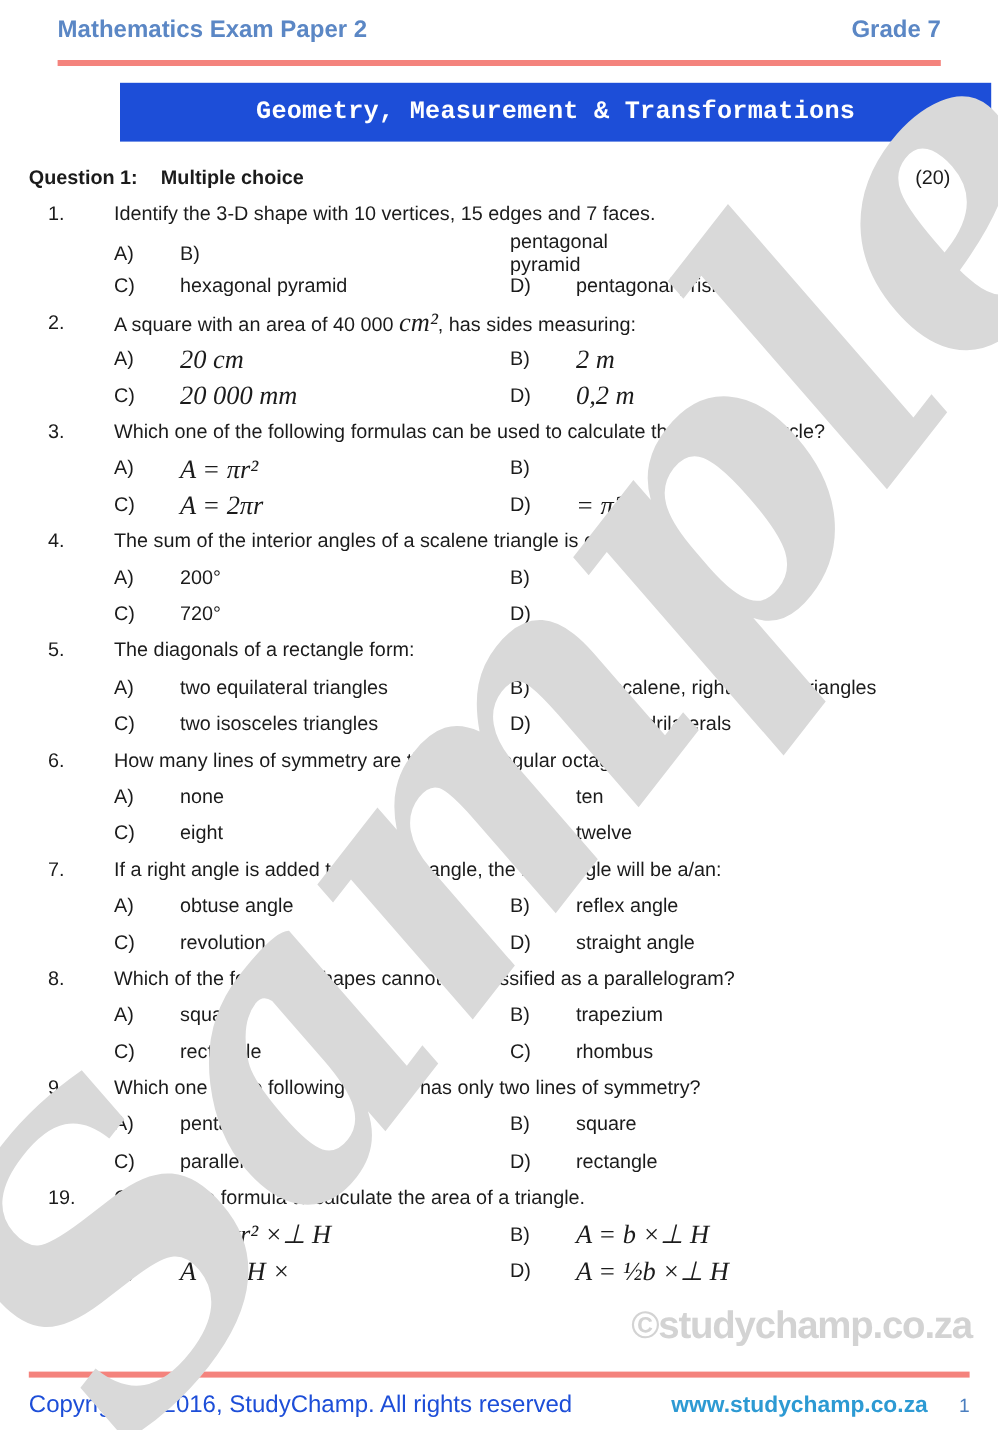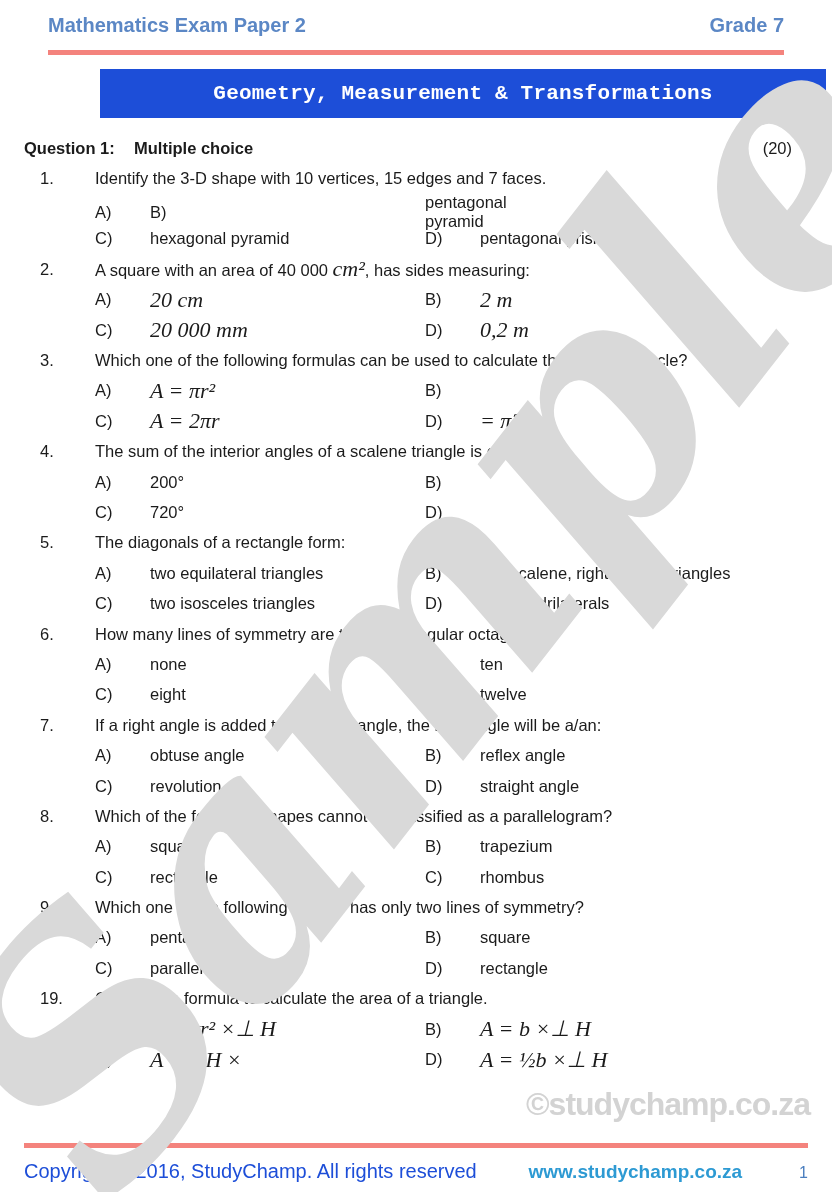--- a/index.html
+++ b/index.html
@@ -35,21 +35,21 @@
            font-size:330px;letter-spacing:-6px;color:#d9d9d9;white-space:nowrap;
            z-index:6;pointer-events:none;}
   .wm-corner{position:absolute;top:1086px;right:22px;font-weight:bold;font-size:32px;
              letter-spacing:-1px;color:#d3d3d3;z-index:6;pointer-events:none;}
 
   
   .rule-bottom{position:absolute;left:24px;right:24px;top:1143px;height:5px;background:#f4837d;}
   .footer{position:absolute;left:24px;right:24px;top:1160px;display:flex;
           justify-content:space-between;align-items:baseline;}
   .footer .copy{font-size:20px;color:#1d4ed8;}
-  .footer .right{display:flex;align-items:baseline;gap:57px;}
+  .footer .right{display:flex;align-items:baseline;gap:26px;}
   .footer .site{font-size:19px;font-weight:bold;color:#2d9ad3;}
   .footer .pg{font-size:16px;color:#4a7ebf;}
 </style>
 </head>
 <body>
 
 <div class="page">
 
   <div class="hdr">
     <span>Mathematics Exam Paper 2</span>

